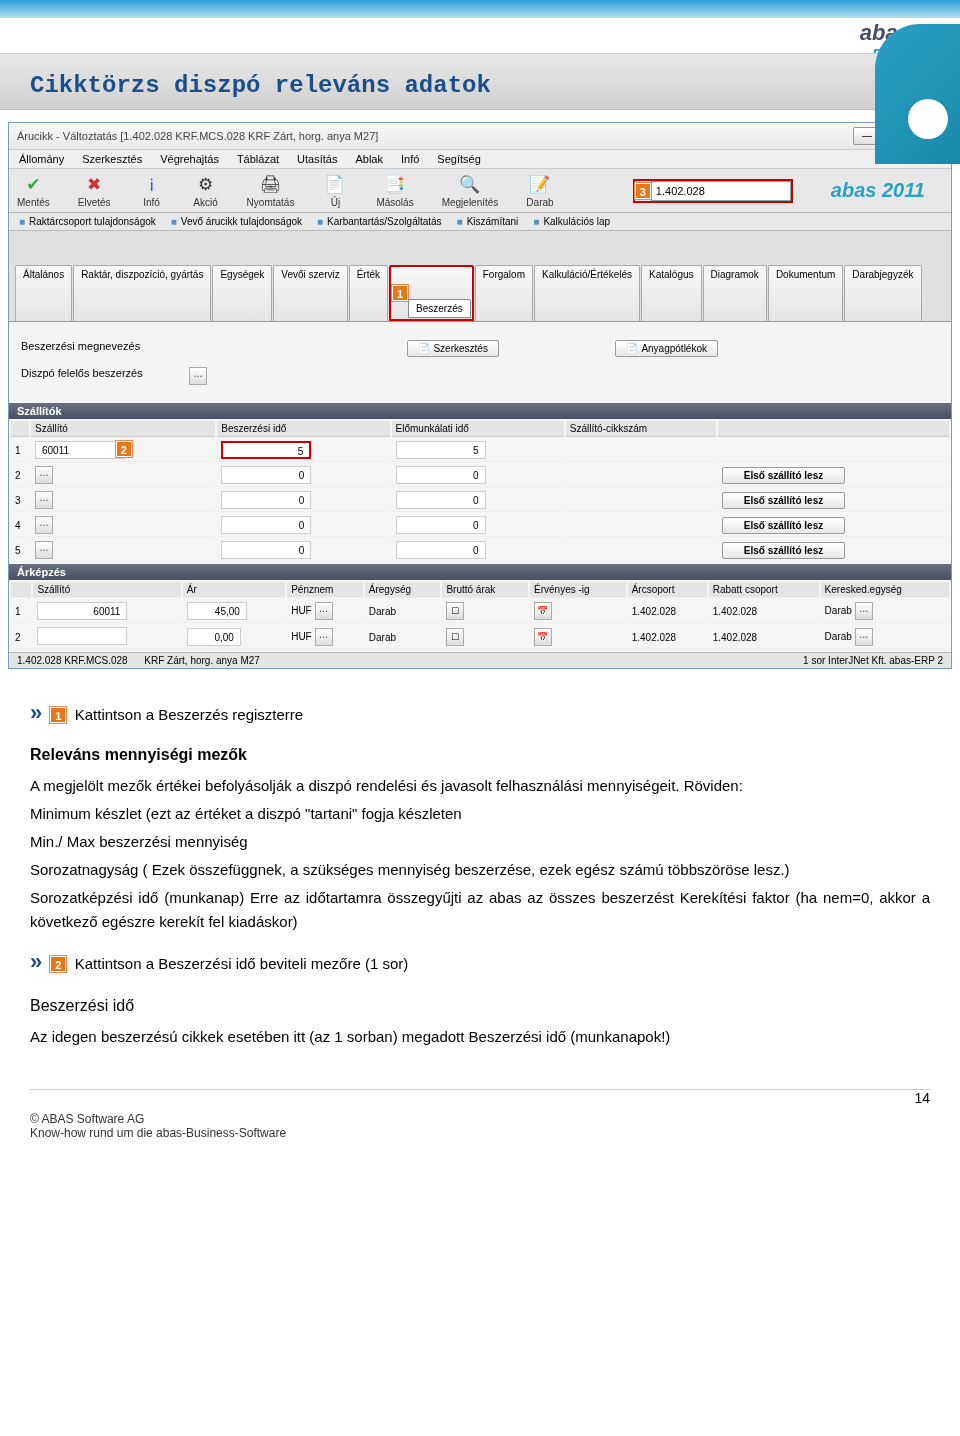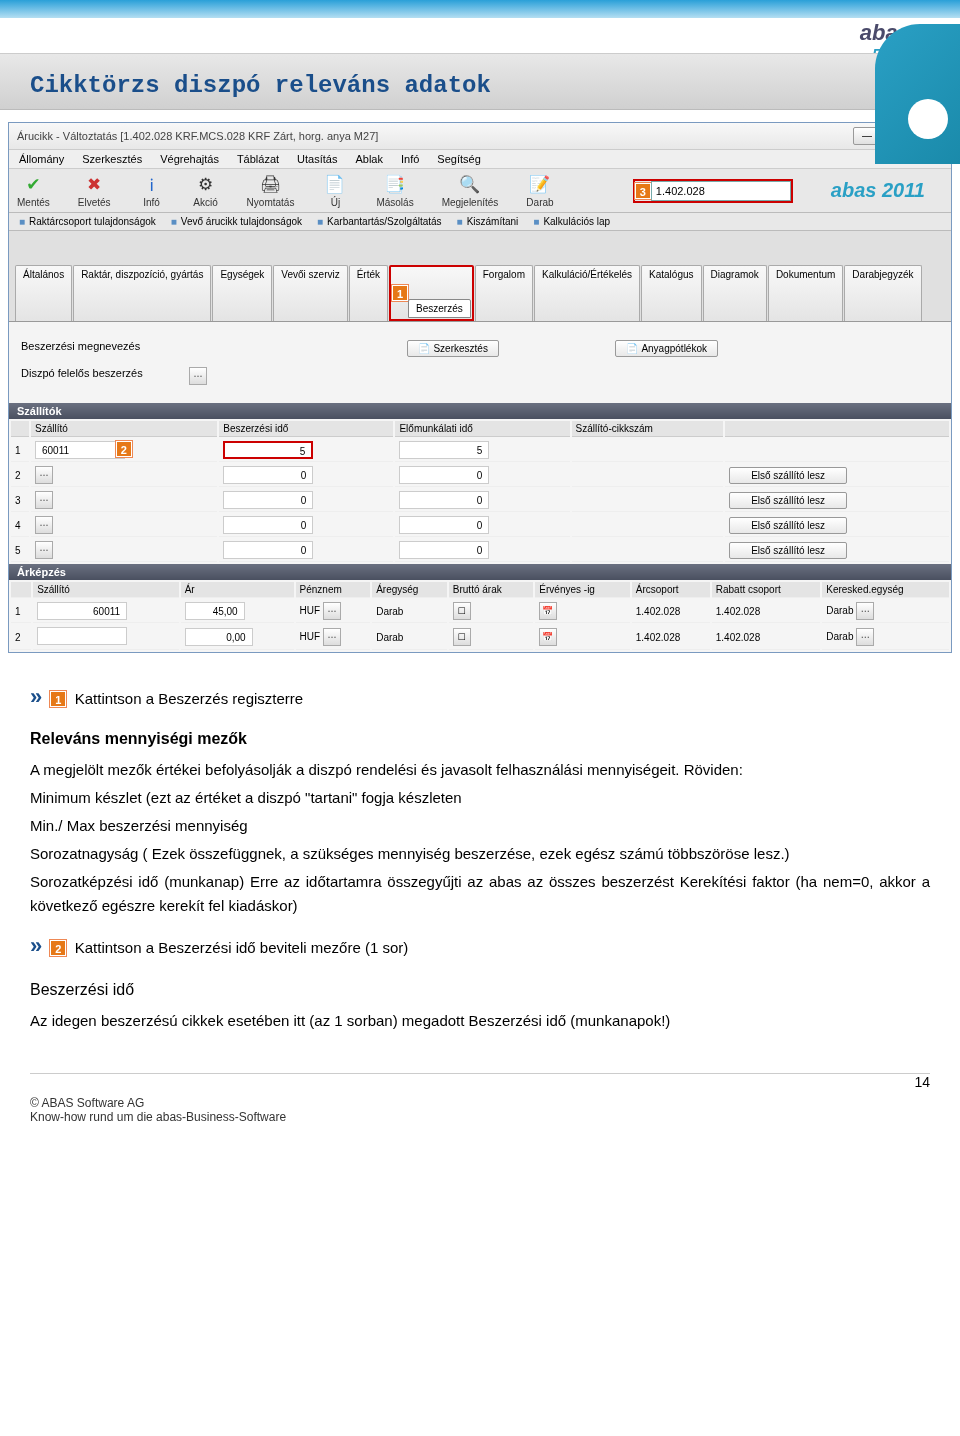--- a/index.html
+++ b/index.html
@@ -48,21 +48,21 @@
   .mini-btn::before { content:"📄"; font-size:10px; }
   .picker { width:18px; height:18px; border:1px solid #aaa; background: linear-gradient(#fff,#ddd); display:inline-block; text-align:center; font-size:9px; line-height:16px; }
   
   .section-hdr { background: linear-gradient(#6a7080,#4a5060); color: #fff; padding: 2px 8px; font-size: 11px; font-weight:bold; }
   
   .sup-table { width: 100%; }
   .sup-table th, .sup-table td { font-size: 10px; padding: 2px 4px; text-align: left; }
   .sup-table th { background:#e4e4e4; border-bottom:1px solid #ccc; font-weight:normal; }
   .sup-table td { border-bottom:1px solid #eee; }
   .cell-input { width: 90px; height: 18px; border: 1px solid #ccc; background: #fff; text-align: right; padding: 0 6px; font-size: 10px; display:inline-block; line-height:18px; }
-  .sm-btn { border:1px solid #999; background:linear-gradient(#fff,#e8e8e8); padding: 2px 21px; font-size:10px; border-radius:2px; }
+  .sm-btn { border:1px solid #999; background:linear-gradient(#fff,#e8e8e8); padding: 2px 21px; font-size:10px; border-radius:2px;font-weight:bold; }
   .red-frame { border:2px solid #c00; }
   
   .price-table { width: 100%; font-size: 10px; }
   .price-table th, .price-table td { padding: 2px 4px; text-align:left; border-bottom:1px solid #eee; }
   .price-table th { background:#e4e4e4; font-weight:normal; }
   
   .statusbar { background:#e4e4e4; border-top:1px solid #bbb; padding: 2px 8px; font-size:10px; display:flex; justify-content: space-between; }
   
   .content { padding: 14px 30px; font-size: 15px; line-height: 1.6; color: #000; font-family: Verdana, Arial, sans-serif; }
   .content .arrow { font-size: 22px; font-weight: bold; color: #1a4e8a; margin-right:4px;}
@@ -271,32 +271,36 @@
       <td><span>Darab</span></td>
       <td><span class="picker">☐</span></td>
       <td><span class="picker">📅</span></td>
       <td><span>1.402.028</span></td>
       <td><span>1.402.028</span></td>
       <td><span>Darab</span> <span class="picker">⋯</span></td>
     </tr>
     <tr>
       <td>2</td>
       <td><span class="cell-input"></span></td>
-      <td><span class="cell-input" style="width:68px">0,00</span></td>
+      <td><span class="cell-input" style="width:54px">0,00</span></td>
       <td><span>HUF</span> <span class="picker">⋯</span></td>
       <td><span>Darab</span></td>
       <td><span class="picker">☐</span></td>
       <td><span class="picker">📅</span></td>
       <td><span>1.402.028</span></td>
       <td><span>1.402.028</span></td>
       <td><span>Darab</span> <span class="picker">⋯</span></td>
     </tr>
   </tbody>
     </table>
 
+  <div class="statusbar">
+    <span><span>1.402.028 KRF.MCS.028</span> &nbsp;&nbsp;&nbsp;&nbsp; <span>KRF Zárt, horg. anya M27</span></span>
+    <span>1 sor   InterJNet Kft.   abas-ERP   2</span>
+  </div>
 </div>
 
 <div class="content">
   <p><span class="arrow">»</span> <span class="badge">1</span> &nbsp;<span>Kattintson a Beszerzés  regiszterre</span></p>
 
   <h3>Releváns mennyiségi mezők</h3>
   <p class="just">A megjelölt mezők értékei befolyásolják a diszpó rendelési és javasolt felhasználási mennyiségeit. Röviden:</p>
   <p class="just">Minimum készlet (ezt az értéket a diszpó "tartani" fogja készleten</p>
   <p class="just">Min./ Max beszerzési mennyiség</p>
   <p class="just">Sorozatnagyság ( Ezek összefüggnek, a szükséges mennyiség beszerzése, ezek egész számú többszöröse lesz.)</p>

